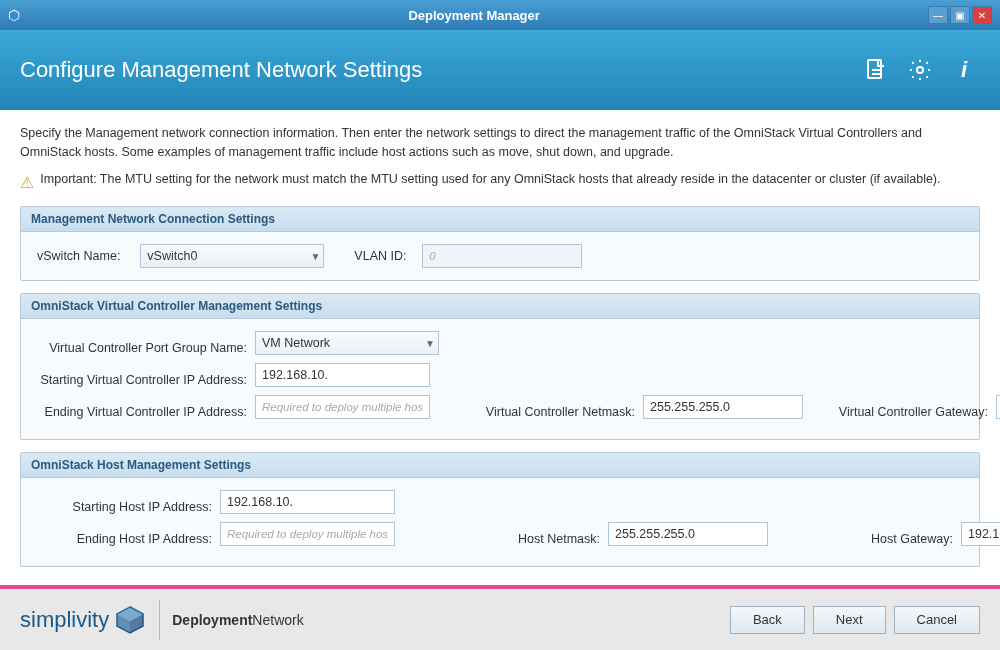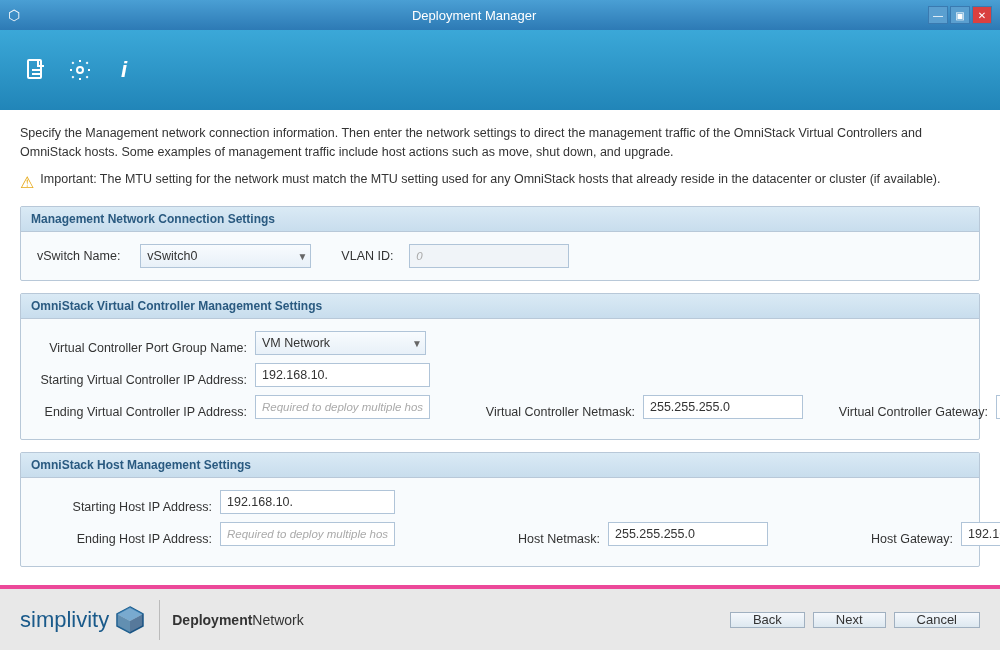--- a/index.html
+++ b/index.html
@@ -8,21 +8,21 @@
     
     .title-bar {
       background: linear-gradient(to bottom, #4a9fd4, #2d7ab5);
       height: 30px;
       display: flex;
       align-items: center;
       justify-content: space-between;
       padding: 0 8px;
       color: white;
     }
-    .title-bar-text { flex: 1; text-align: center; font-size: 13px; }
+    .title-bar-text { flex: 1; text-align: center; font-size: 13px; font-weight: bold; }
     .title-bar-controls { display: flex; gap: 2px; }
     .title-btn {
       width: 20px; height: 18px; background: #5a9fd0; border: 1px solid #3a7ab0;
       color: white; font-size: 10px; display: flex; align-items: center; justify-content: center;
       cursor: pointer;
     }
     .title-btn.close { background: #d94040; }
 
     
     .header {
@@ -106,21 +106,21 @@
     .form-select {
       border: 1px solid #b0c4d8;
       background: linear-gradient(to bottom, #f8fbfe, #e8f0f8);
       padding: 3px 20px 3px 6px;
       font-size: 12.5px;
       color: #333;
       height: 24px;
       appearance: none;
       outline: none;
       cursor: pointer;
-      width: 171px;
+      width: 184px;
     }
     .select-arrow {
       position: absolute;
       right: 4px;
       top: 50%;
       transform: translateY(-50%);
       pointer-events: none;
       font-size: 10px;
       color: #666;
     }
@@ -162,21 +162,21 @@
     .brand-dm strong { font-weight: 700; margin-top: 16px; }
     .footer-buttons { display: flex; gap: 8px; }
     .btn {
       padding: 5px 22px;
       border: 1px solid #a0b0c0;
       background: linear-gradient(to bottom, #f5f8fc, #dde8f0);
       font-size: 13px;
       color: #333;
       cursor: pointer;
       min-width: 70px;
-      height: 16px;
+      height: 28px;
       display: flex; align-items: center; justify-content: center;
     }
 
     .main-area {
       height: calc(650px - 30px - 80px - 65px);
       overflow-y: auto;
       background: white;
       padding: 14px 20px 10px;
     }
   </style>
@@ -187,20 +187,21 @@
   <div style="font-size:14px;color:white;">⬡</div>
   <div class="title-bar-text">Deployment Manager</div>
   <div class="title-bar-controls">
     <div class="title-btn">—</div>
     <div class="title-btn">▣</div>
     <div class="title-btn close">✕</div>
   </div>
 </div>
 
 <div class="header">
+  <div class="header-title">Configure Management Network Settings</div>
   <div class="header-icons">
     <div class="header-icon">
       <svg width="24" height="24" viewBox="0 0 24 24" fill="none" stroke="white" stroke-width="2">
         <rect x="4" y="2" width="13" height="18" rx="1"></rect>
         <polyline points="14,2 14,8 20,8"></polyline>
         <line x1="8" y1="12" x2="16" y2="12"></line>
         <line x1="8" y1="16" x2="16" y2="16"></line>
       </svg>
     </div>
     <div class="header-icon">

